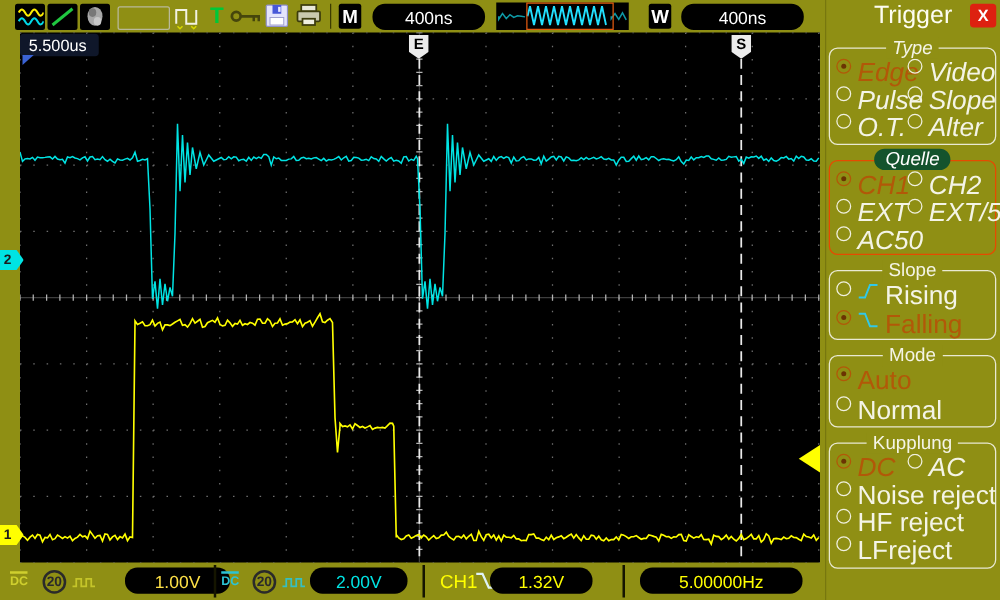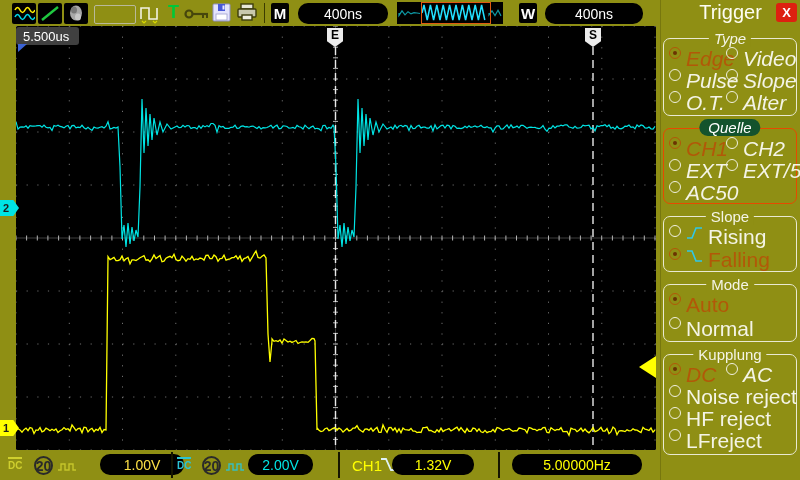--- a/index.html
+++ b/index.html
@@ -13,21 +13,21 @@
   #empty-slot{position:absolute;left:94px;top:5px;width:40px;height:17px;border:1px solid #b9b99a;border-radius:2px;}
   .blkbox{position:absolute;top:3px;width:18px;height:20px;background:#000;color:#fff;font-weight:bold;
           font-size:15px;display:flex;align-items:center;justify-content:center;border-radius:2px;}
   .pill{position:absolute;top:3px;height:21px;background:#000;border-radius:10px;color:#fff;
         font-size:14px;display:flex;align-items:center;justify-content:center;}
   #preview{position:absolute;left:397px;top:2px;width:106px;height:22px;background:#000;}
   #prevbox{position:absolute;left:24px;top:0;width:68px;height:20px;border:1px solid #e05a10;}
   .tbdiv{position:absolute;top:3px;width:1px;height:20px;background:#3c3c00;}
   
   #display{left:16px;top:26px;width:640px;height:424px;background:#000;}
-  #tag-delay{position:absolute;left:0px;top:1px;height:18px;padding:0 10px 0 7px;background:#404040;
+  #tag-delay{position:absolute;left:0px;top:1px;height:18px;padding:0 10px 0 7px;background:#0f172a;
              border-radius:3px;color:#fff;font-size:13px;display:flex;align-items:center;}
   #tag-delay::after{content:"";position:absolute;left:2px;top:17px;width:0;height:0;
              border-top:8px solid #3b63d4;border-right:9px solid transparent;}
   .pent{position:absolute;top:2px;width:16px;height:19px;background:#ececec;color:#000;font-size:12px;
         font-weight:bold;text-align:center;line-height:15px;
         clip-path:polygon(0 0,100% 0,100% 70%,50% 100%,0 70%);}
   #marker-e{left:311px;} #marker-s{left:569px;}
   .charrow{position:absolute;left:-16px;width:19px;height:16px;color:#1c1c1c;font-size:11px;font-weight:bold;
         line-height:16px;padding-left:3px;box-sizing:border-box;
         clip-path:polygon(0 0,70% 0,100% 50%,70% 100%,0 100%);}
@@ -55,21 +55,21 @@
       display:flex;align-items:center;justify-content:center;}
   .opt.sel{color:#b25808;}
   .opt.sel .rb{border-color:#b25808;}
   .opt.sel .rb::after{content:"";width:4px;height:4px;border-radius:50%;background:#6b3302;}
   #g-type{height:78px;} #g-quelle{height:76px;} #g-slope{height:56px;} #g-mode{height:58px;} #g-kupplung{height:101px;}
   #g-mode .opt{height:24px;} #g-slope .opt{height:23px;} #g-kupplung .opt{height:22px;}
   
   #statusbar{left:0;top:450px;width:660px;height:30px;}
   .dcsym{position:absolute;font-size:10px;font-weight:bold;border-top:2px solid currentColor;line-height:11px;padding-top:1px;}
   .bw20{position:absolute;width:15px;height:15px;border:2px solid #2a2a2a;border-radius:50%;color:#2a2a2a;
-        font-size:14px;font-weight:bold;display:flex;align-items:center;justify-content:center;}
+        font-size:11px;font-weight:bold;display:flex;align-items:center;justify-content:center;}
   .sbdiv{position:absolute;top:2px;width:2px;height:26px;background:#151500;}
   .sbpill{top:4px;}
   .chlabel{position:absolute;font-size:15px;}
 </style>
 </head>
 <body>
 
 <div id="toolbar" class="abs">
   <div class="tbicon" style="left:12px">
     <svg width="22" height="19">
@@ -273,21 +273,21 @@
         <path d="M1 9 h3 v-6 h4 v6 h4 v-6 h4 v6 h3" stroke="#cfcf2e" stroke-width="1.4" fill="none" opacity="0.85"></path>
       </svg></span>
   <div class="pill sbpill" style="left:100px;width:84px;color:#fde047">1.00V</div>
   <div class="sbdiv" style="left:171px"></div>
   <span class="dcsym" style="left:177px;top:7px;color:#2cc4d4">DC</span>
   <span class="bw20" style="left:202px;top:6px">20</span>
   <span class="abs" style="left:225px;top:9px">
     <svg width="20" height="12">
         <path d="M1 9 h3 v-6 h4 v6 h4 v-6 h4 v6 h3" stroke="#2cc4d4" stroke-width="1.4" fill="none" opacity="0.9"></path>
       </svg></span>
-  <div class="pill sbpill" style="left:248px;width:65px;color:#00e4e4">2.00V</div>
+  <div class="pill sbpill" style="left:248px;width:78px;color:#00e4e4">2.00V</div>
   <div class="sbdiv" style="left:338px"></div>
   <span class="chlabel" style="left:352px;top:7px;color:#ffff00">CH1</span>
   <span class="abs" style="left:379px;top:6px">
     <svg width="19" height="17">
         <path d="M2 3 h5 l5 11 h5" stroke="#dff2f6" stroke-width="1.8" fill="none"></path>
       </svg></span>
   <div class="pill sbpill" style="left:392px;width:82px;color:#ffff00">1.32V</div>
   <div class="sbdiv" style="left:498px"></div>
   <div class="pill sbpill" style="left:512px;width:130px;color:#ffff00">5.00000Hz</div>
 </div>

